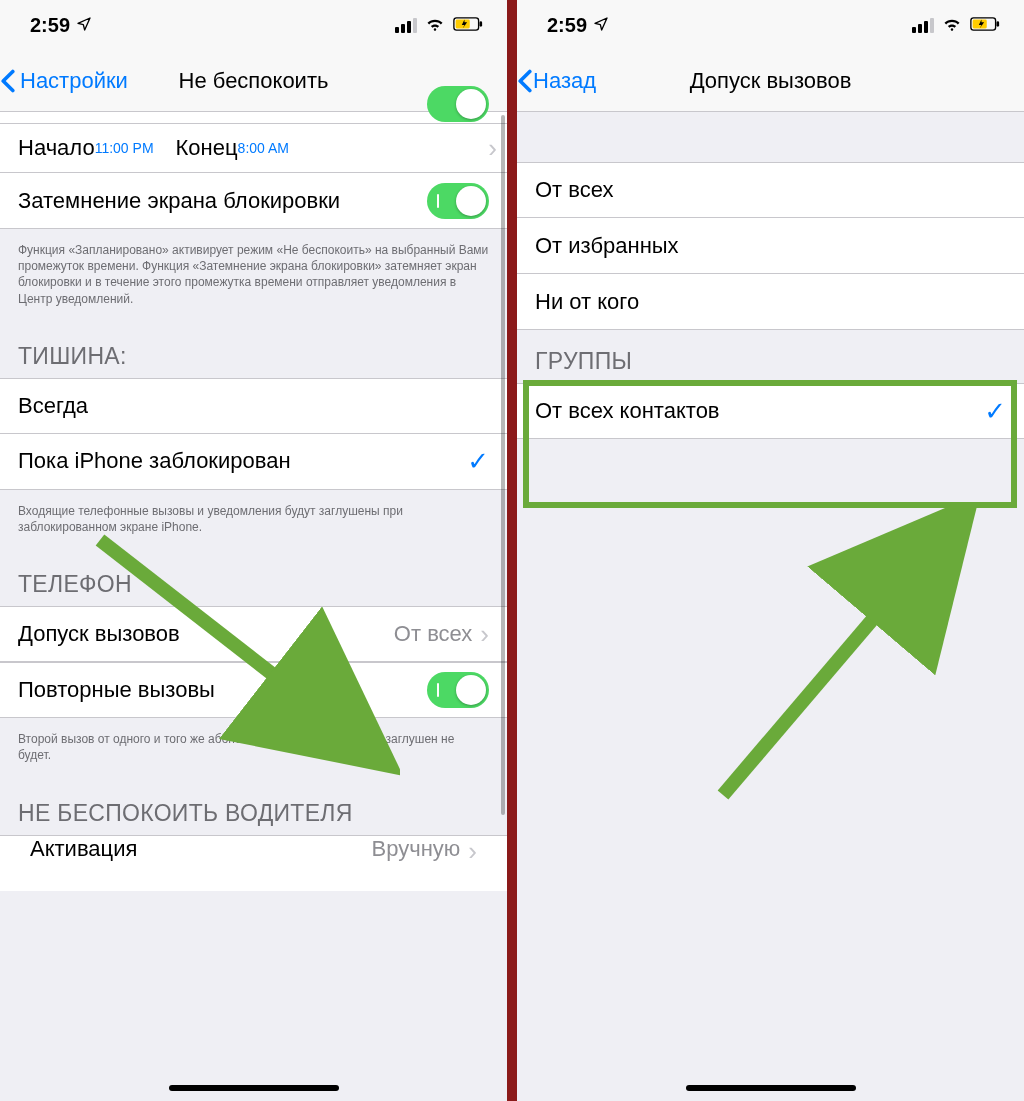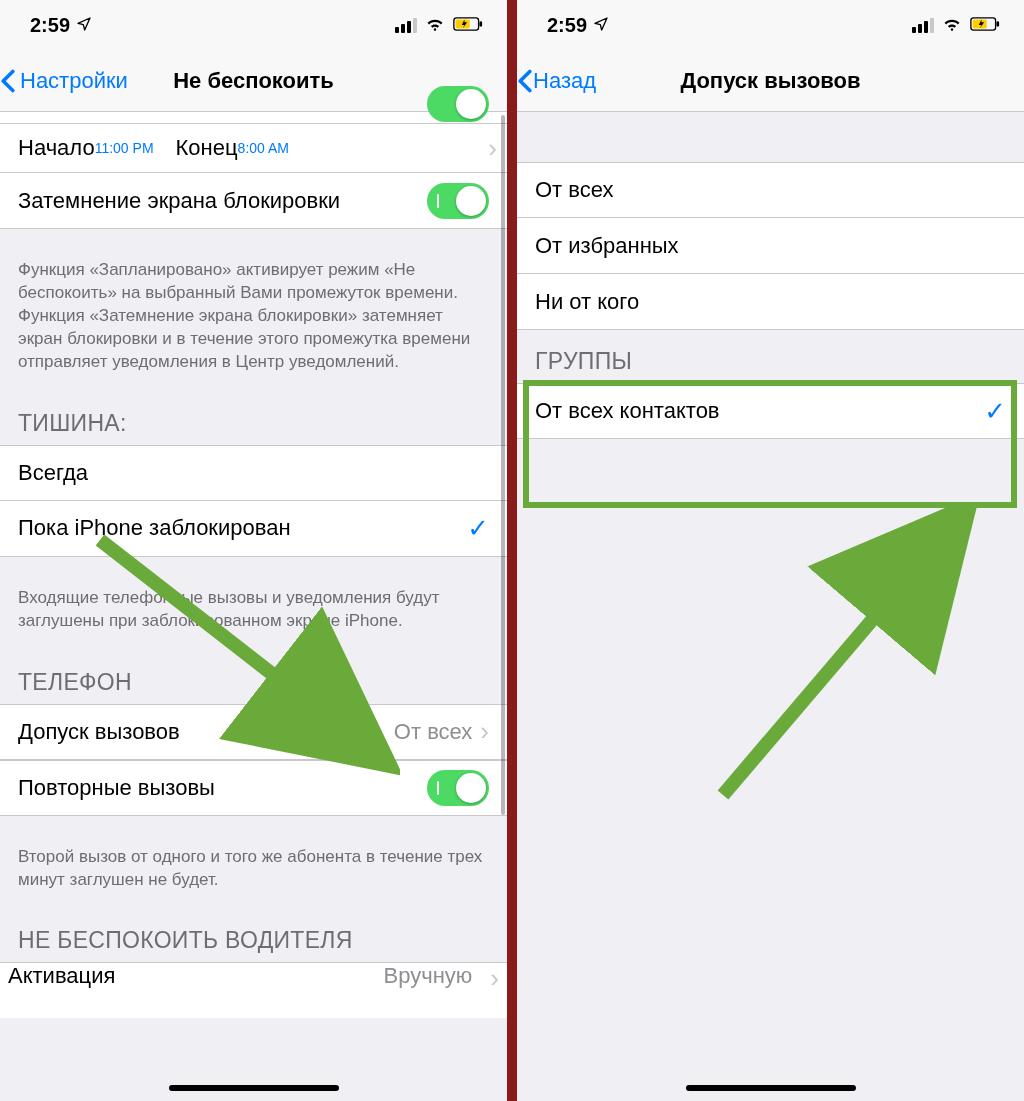--- a/index.html
+++ b/index.html
@@ -61,21 +61,21 @@
     font-size: 22px;
     display: flex;
     align-items: center;
     cursor: pointer;
   }
   .nav-title {
     position: absolute;
     left: 50%;
     transform: translateX(-50%);
     font-size: 22px;
-    font-weight: 700;
+    font-weight: 400;
   }
   .row {
     background: #fff;
     border-bottom: 1px solid #c8c7cc;
     display: flex;
     align-items: center;
     padding: 0 18px;
     min-height: 56px;
     font-size: 22px;
     position: relative;
@@ -96,39 +96,38 @@
   .toggle::after {
     content: ""; position: absolute; right: 3px; top: 3px;
     width: 30px; height: 30px; border-radius: 15px; background: #fff;
     box-shadow: 0 1px 3px rgba(0,0,0,0.3);
   }
   .toggle::before {
     content: ""; position: absolute; left: 10px; top: 11px;
     width: 2px; height: 14px; background: #fff; border-radius: 1px;
   }
   .footer-text {
-    color: #6d6d72; font-size: 17px; padding: 24px 18px 18px 18px; line-height: 1.35; margin-top: 6px;
+    color: #6d6d72; font-size: 12px; padding: 13px 18px 18px 18px; line-height: 1.35;
   }
   .header-text {
     color: #6d6d72; font-size: 23px; padding: 18px 18px 8px 18px;
     text-transform: uppercase; letter-spacing: 0.3px;
   }
   .checkmark { color: #007aff; font-size: 26px; font-weight: 500; }
   .double-row { flex-direction: row; align-items: stretch; padding: 8px 18px; min-height: auto; }
   .double-row .line { display: flex; justify-content: space-between; align-items: center; height: 32px; }
   .double-row .chevron-abs { position: absolute; right: 10px; top: 50%; transform: translateY(-50%); }
   .partial-top-row {
     background: #fff; border-bottom: 1px solid #c8c7cc;
     height: 12px; position: relative; overflow: visible;
   }
   .partial-top-row-bottom {
-    height: 30px; display: flex; align-items: flex-start; padding: 0 8px;
+    height: 30px; display: flex; align-items: flex-start; padding: 0 30px;
     background: #fff; border-bottom: none; font-size: 22px;
     overflow: hidden;
-    gap: 10px;
   }
   .partial-toggle {
     position: absolute; right: 18px; top: -26px;
     width: 62px; height: 36px; border-radius: 18px; background: #4cd964; overflow: hidden;
   }
   .partial-toggle::after {
     content:""; position:absolute; right:3px; top:3px; width:30px; height:30px;
     border-radius:15px; background:#fff; box-shadow:0 1px 3px rgba(0,0,0,.3);
   }
   .scrollbar-stub {

